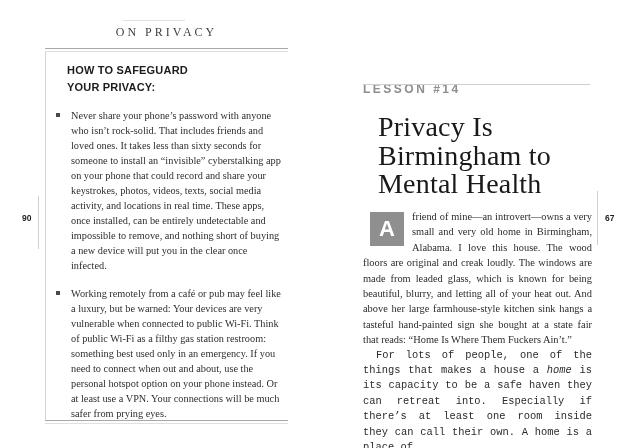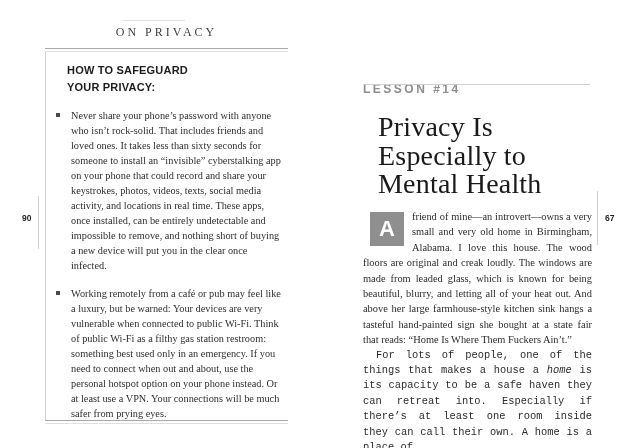--- a/index.html
+++ b/index.html
@@ -103,21 +103,21 @@
       <div class="rule-double rule-bottom"></div>
     </div>
   </div>
 
   <div>
     <div class="lesson-label">LESSON #14</div>
     <div class="lesson-rule"></div>
 
     <h1 class="chapter-title">
       <span>Privacy Is</span><br>
-      <span>Especially to</span><br>
+      <span>Birmingham to</span><br>
       <span>Mental Health</span>
     </h1>
 
     <div class="body-text">
       <p>
         <span class="dropcap">A</span><span>friend of mine—an introvert—owns a very small and very old home in Birmingham, Alabama. I love this house. The wood floors are original and creak loudly. The windows are made from leaded glass, which is known for being beautiful, blurry, and letting all of your heat out. And above her large farmhouse-style kitchen sink hangs a tasteful hand-painted sign she bought at a state fair that reads: “Home Is Where Them Fuckers Ain’t.”</span>
       </p>
       <p class="para-indent">
         <span>For lots of people, one of the things that makes a house a </span><span class="italic-word">home</span><span> is its capacity to be a safe haven they can retreat into. Especially if there’s at least one room inside they can call their own. A home is a place of</span>
       </p>

